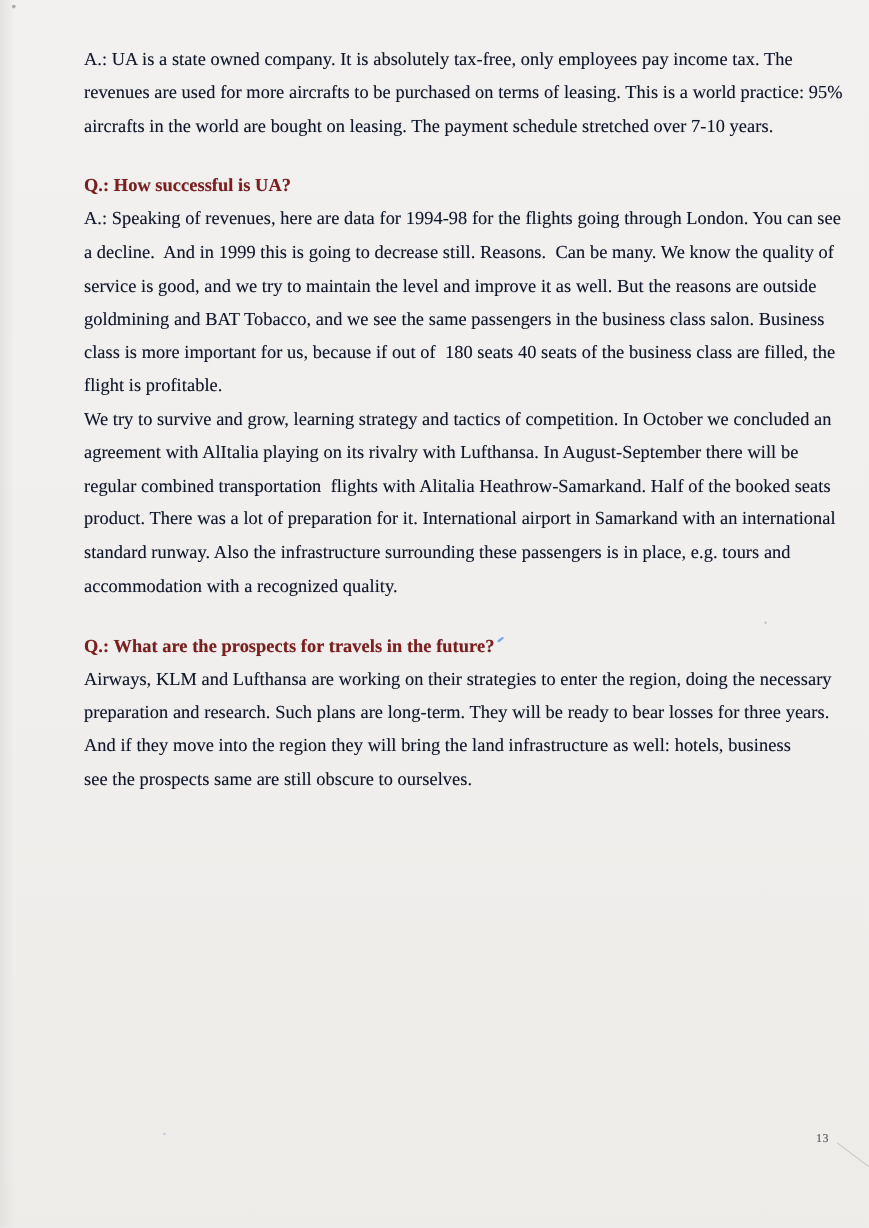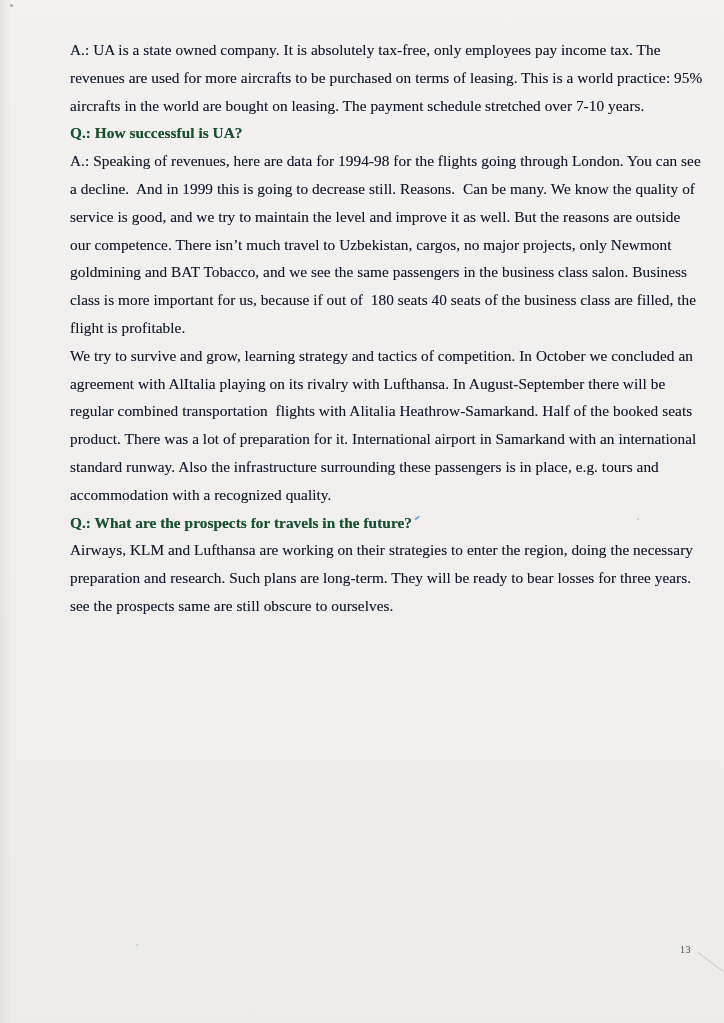--- a/index.html
+++ b/index.html
@@ -25,22 +25,23 @@
     height: 27.8px;
     line-height: 27.8px;
     font-size: 15.3px;
     color: #0f172a;
     white-space: pre;
     letter-spacing: 0.05px;
     text-shadow: 0 0 0.6px rgba(60,60,72,0.45);
   }
   .line.bold {
     font-weight: bold;
-    color: #14532d;
+    color: #7f1d1d;
     text-shadow: 0 0 0.6px rgba(44,44,52,0.5);
+    margin-top: 22px;
   }
   .blue-tick {
     display: inline-block;
     width: 6px;
     height: 1.6px;
     background: #6aa2e8;
     border-radius: 1px;
     transform: rotate(-38deg);
     vertical-align: 9px;
     margin-left: 2px;
@@ -74,33 +75,33 @@
 <body>
 
 <div class="page-text">
     <div class="line">A.: UA is a state owned company. It is absolutely tax-free, only employees pay income tax. The</div>
     <div class="line">revenues are used for more aircrafts to be purchased on terms of leasing. This is a world practice: 95%</div>
     <div class="line">aircrafts in the world are bought on leasing. The payment schedule stretched over 7-10 years.</div>
     <div class="line bold">Q.: How successful is UA?</div>
     <div class="line">A.: Speaking of revenues, here are data for 1994-98 for the flights going through London. You can see</div>
     <div class="line">a decline.  And in 1999 this is going to decrease still. Reasons.  Can be many. We know the quality of</div>
     <div class="line">service is good, and we try to maintain the level and improve it as well. But the reasons are outside</div>
-    <div class="line">our competence. There isn’t much travel to Uzbekistan, cargos, no major projects, only Newmont</div>
     <div class="line">goldmining and BAT Tobacco, and we see the same passengers in the business class salon. Business</div>
     <div class="line">class is more important for us, because if out of  180 seats 40 seats of the business class are filled, the</div>
     <div class="line">flight is profitable.</div>
     <div class="line">We try to survive and grow, learning strategy and tactics of competition. In October we concluded an</div>
     <div class="line">agreement with AlItalia playing on its rivalry with Lufthansa. In August-September there will be</div>
     <div class="line">regular combined transportation  flights with Alitalia Heathrow-Samarkand. Half of the booked seats</div>
     <div class="line">product. There was a lot of preparation for it. International airport in Samarkand with an international</div>
     <div class="line">standard runway. Also the infrastructure surrounding these passengers is in place, e.g. tours and</div>
     <div class="line">accommodation with a recognized quality.</div>
     <div class="line bold">Q.: What are the prospects for travels in the future?<span class="blue-tick"></span></div>
     <div class="line">Airways, KLM and Lufthansa are working on their strategies to enter the region, doing the necessary</div>
     <div class="line">preparation and research. Such plans are long-term. They will be ready to bear losses for three years.</div>
+    <div class="line">And if they move into the region they will bring the land infrastructure as well: hotels, business</div>
     <div class="line">see the prospects same are still obscure to ourselves.</div>
   </div>
 
 <div class="page-number">13</div>
 
 <div class="speck speck-topleft"></div>
 <div class="speck speck-mid"></div>
 <div class="speck speck-blue"></div>
 <div class="corner-crease"></div>
 

